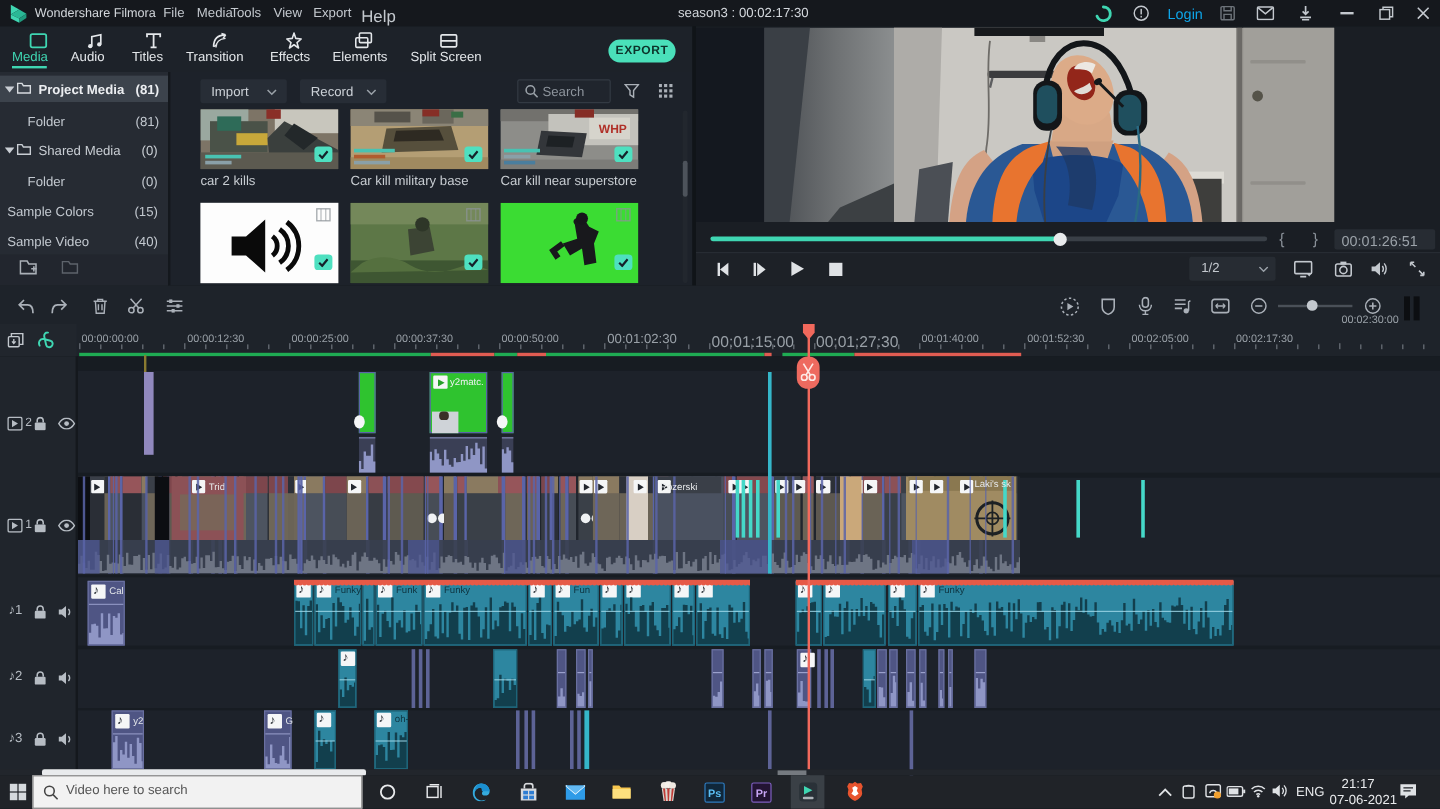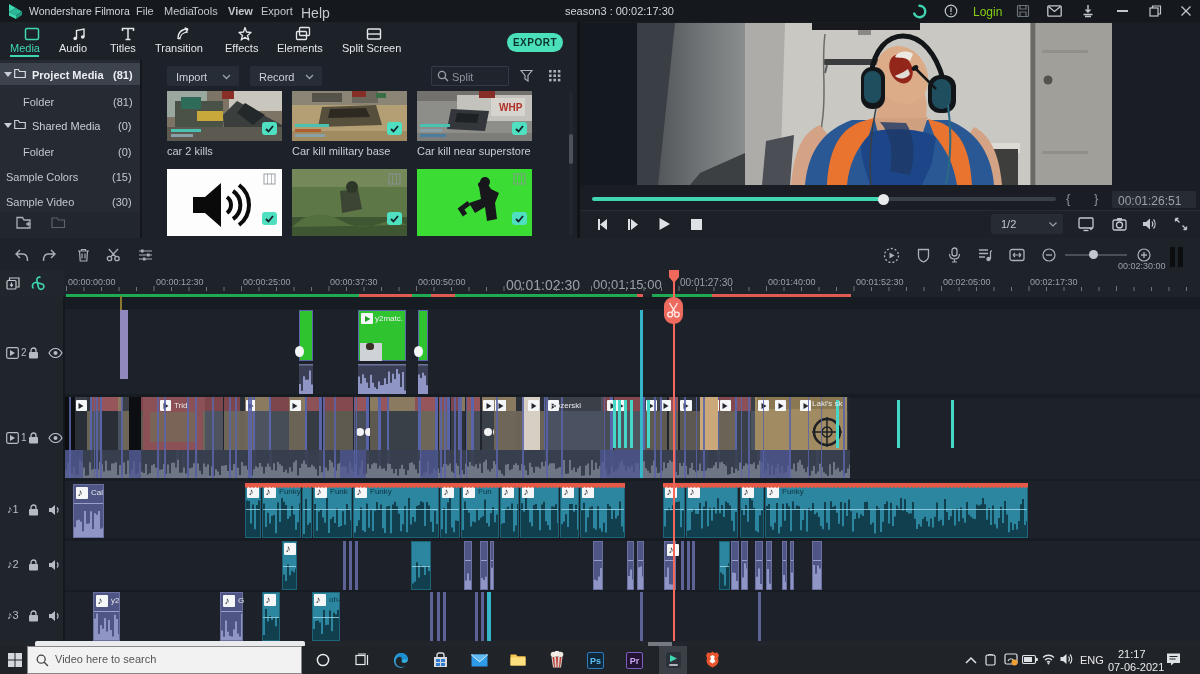--- a/index.html
+++ b/index.html
@@ -10,33 +10,33 @@
 <svg class="abs" style="left:7px;top:3px" width="17" height="17" viewBox="0 0 17 17">
       <path d="M2 1 L9 5 L2 9 Z" fill="#3fd6b2"></path>
       <path d="M2 9 L9 5 L15 8.5 L9 12.5 Z" fill="#2ab896"></path>
       <path d="M2 9 L9 12.5 L9 16 L2 12.5 Z" fill="#3fd6b2"></path>
       <path d="M9 12.5 L15 8.5 L15 12 L9 16 Z" fill="#1f9a7e"></path>
     </svg>
 <div class="abs" style="left:29px;top:5px;font-size:10.5px;color:#d3d7dc;white-space:nowrap;">Wondershare Filmora</div>
 <div class="abs" style="left:136px;top:5px;font-size:11px;color:#c3c8ce;white-space:nowrap;">File</div>
 <div class="abs" style="left:164px;top:5px;font-size:11px;color:#c3c8ce;white-space:nowrap;">Media</div>
 <div class="abs" style="left:192px;top:5px;font-size:11px;color:#c3c8ce;white-space:nowrap;">Tools</div>
-<div class="abs" style="left:228px;top:5px;font-size:11px;color:#c3c8ce;white-space:nowrap;font-weight:bold;">View</div>
+<div class="abs" style="left:228px;top:5px;font-size:11px;color:#c3c8ce;white-space:nowrap;">View</div>
 <div class="abs" style="left:261px;top:5px;font-size:11px;color:#c3c8ce;white-space:nowrap;">Export</div>
 <div class="abs" style="left:301px;top:5px;font-size:14px;color:#c3c8ce;white-space:nowrap;">Help</div>
 <div class="abs" style="left:565px;top:5px;font-size:11px;color:#d3d7dc;white-space:nowrap;">season3&nbsp;:&nbsp;00:02:17:30</div>
 <svg class="abs" style="left:912px;top:4px" width="15" height="15" viewBox="0 0 15 15">
       <path d="M7.5 1.8 A5.7 5.7 0 1 1 2.2 9.5" fill="none" stroke="#3fd6b2" stroke-width="2.4" stroke-linecap="round"></path>
     </svg>
 <svg class="abs" style="left:944px;top:4px" width="14" height="14" viewBox="0 0 14 14">
       <circle cx="7" cy="7" r="5.8" fill="none" stroke="#c3c8ce" stroke-width="1.2"></circle>
       <rect x="6.4" y="3.4" width="1.2" height="4.6" fill="#c3c8ce"></rect>
       <rect x="6.4" y="9.2" width="1.2" height="1.4" fill="#c3c8ce"></rect>
     </svg>
-<div class="abs" style="left:973px;top:5px;font-size:12px;color:#84cc16;white-space:nowrap;">Login</div>
+<div class="abs" style="left:973px;top:5px;font-size:12px;color:#0ea5e9;white-space:nowrap;">Login</div>
 <svg class="abs" style="left:1016px;top:4px" width="14" height="14" viewBox="0 0 14 14">
       <rect x="1.5" y="1.5" width="11" height="11" rx="1" fill="none" stroke="#6d737a" stroke-width="1.2"></rect>
       <path d="M4 1.5 V5 H10 V1.5 M4 12.5 V8 H10 V12.5" fill="none" stroke="#6d737a" stroke-width="1.2"></path>
     </svg>
 <svg class="abs" style="left:1047px;top:5px" width="15" height="12" viewBox="0 0 15 12">
       <rect x="0.8" y="0.8" width="13.4" height="10.4" rx="1" fill="none" stroke="#c3c8ce" stroke-width="1.3"></rect>
       <path d="M1.5 1.5 L7.5 6.5 L13.5 1.5" fill="none" stroke="#c3c8ce" stroke-width="1.3"></path>
     </svg>
 <svg class="abs" style="left:1081px;top:4px" width="14" height="14" viewBox="0 0 14 14">
       <path d="M7 1 V8 M4.5 5.5 L7 8 L9.5 5.5" fill="none" stroke="#c3c8ce" stroke-width="1.4"></path>
@@ -104,21 +104,21 @@
 <svg class="abs" style="left:14px;top:119px" width="12" height="11" viewBox="0 0 12 11">
       <path d="M0.7 2.5 V9.5 H11.3 V3.5 H5.5 L4.3 1.5 H0.7 Z" fill="none" stroke="#c9ced4" stroke-width="1.2"></path>
     </svg>
 <div class="abs" style="left:32px;top:120px;font-size:11px;color:#c9ced4;white-space:nowrap;">Shared Media</div>
 <div class="abs" style="left:118px;top:120px;font-size:11px;color:#c9ced4;white-space:nowrap;">(0)</div>
 <div class="abs" style="left:23px;top:146px;font-size:11px;color:#c2c8cf;white-space:nowrap;">Folder</div>
 <div class="abs" style="left:118px;top:146px;font-size:11px;color:#c2c8cf;white-space:nowrap;">(0)</div>
 <div class="abs" style="left:6px;top:171px;font-size:11px;color:#c2c8cf;white-space:nowrap;">Sample Colors</div>
 <div class="abs" style="left:112px;top:171px;font-size:11px;color:#c2c8cf;white-space:nowrap;">(15)</div>
 <div class="abs" style="left:6px;top:196px;font-size:11px;color:#c2c8cf;white-space:nowrap;">Sample Video</div>
-<div class="abs" style="left:112px;top:196px;font-size:11px;color:#c2c8cf;white-space:nowrap;">(30)</div>
+<div class="abs" style="left:112px;top:196px;font-size:11px;color:#c2c8cf;white-space:nowrap;">(40)</div>
 <div class="abs" style="left:0px;top:212px;width:140px;height:26px;background:#22262e;"></div>
 <svg class="abs" style="left:16px;top:215px" width="17" height="15" viewBox="0 0 17 15">
       <path d="M1 3.5 V13 H14 V5 H8 L6.6 2.5 H1 Z" fill="none" stroke="#aab0b7" stroke-width="1.3"></path>
       <path d="M10 9 H14.5 M12.2 6.8 V11.2" stroke="#aab0b7" stroke-width="1.3"></path>
     </svg>
 <svg class="abs" style="left:51px;top:216px" width="15" height="13" viewBox="0 0 15 13">
       <path d="M1 2.5 V11.5 H13.5 V4 H7.5 L6.2 2 H1 Z" fill="none" stroke="#5d636b" stroke-width="1.2"></path>
     </svg>
 <svg class="abs" style="left:143px;top:145px" width="7" height="9" viewBox="0 0 7 9">
       <path d="M6 0.5 L1 4.5 L6 8.5 Z" fill="#9aa1a8"></path>
@@ -134,21 +134,21 @@
 <div class="abs" style="left:250px;top:66px;width:72px;height:20px;background:#272d36;border-radius:2px"></div>
 <div class="abs" style="left:259px;top:71px;font-size:11px;color:#ccd1d7;white-space:nowrap;">Record</div>
 <svg class="abs" style="left:305px;top:74px" width="9" height="6" viewBox="0 0 9 6">
       <path d="M1 1 L4.5 4.5 L8 1" fill="none" stroke="#9aa1a8" stroke-width="1.3"></path>
     </svg>
 <div class="abs" style="left:431px;top:66px;width:78px;height:20px;background:#20252d;border:1px solid #333a43;border-radius:2px"></div>
 <svg class="abs" style="left:437px;top:70px" width="12" height="12" viewBox="0 0 12 12">
       <circle cx="5" cy="5" r="3.6" fill="none" stroke="#9aa1a8" stroke-width="1.3"></circle>
       <path d="M7.8 7.8 L11 11" stroke="#9aa1a8" stroke-width="1.3"></path>
     </svg>
-<div class="abs" style="left:452px;top:71px;font-size:11px;color:#8d949c;white-space:nowrap;">Split</div>
+<div class="abs" style="left:452px;top:71px;font-size:11px;color:#8d949c;white-space:nowrap;">Search</div>
 <svg class="abs" style="left:520px;top:69px" width="13" height="13" viewBox="0 0 13 13">
       <path d="M1 1.5 H12 L8 6.5 V12 L5 10 V6.5 Z" fill="none" stroke="#aab0b7" stroke-width="1.2"></path>
     </svg>
 <svg class="abs" style="left:549px;top:70px" width="12" height="12" viewBox="0 0 12 12">
       <rect x="0.0" y="0.0" width="2.6" height="2.6" fill="#aab0b7"></rect>
       <rect x="4.4" y="0.0" width="2.6" height="2.6" fill="#aab0b7"></rect>
       <rect x="8.8" y="0.0" width="2.6" height="2.6" fill="#aab0b7"></rect>
       <rect x="0.0" y="4.4" width="2.6" height="2.6" fill="#aab0b7"></rect>
       <rect x="4.4" y="4.4" width="2.6" height="2.6" fill="#aab0b7"></rect>
       <rect x="8.8" y="4.4" width="2.6" height="2.6" fill="#aab0b7"></rect>
@@ -417,23 +417,23 @@
       <path d="M5.5 5.5 V9 M4 7.5 L5.5 9.3 L7 7.5" stroke="#c3c8ce" stroke-width="1.1" fill="none"></path>
     </svg>
 <svg class="abs" style="left:31px;top:276px" width="14" height="15" viewBox="0 0 14 15">
       <path d="M2 12 C0.5 9 2.5 6 5.5 6.5 L11 8 C13 8.5 13.5 11 12 12.5 C10.5 14 8 13.5 7.5 11.5 L6 5 C5.3 2.5 7 0.8 9 1.2" fill="none" stroke="#3fd6b2" stroke-width="1.6" stroke-linecap="round"></path>
     </svg>
 <div class="abs" style="left:68px;top:277px;font-size:9px;color:#99a0a7;white-space:nowrap">00:00:00:00</div>
 <div class="abs" style="left:156px;top:277px;font-size:9px;color:#99a0a7;white-space:nowrap">00:00:12:30</div>
 <div class="abs" style="left:243px;top:277px;font-size:9px;color:#99a0a7;white-space:nowrap">00:00:25:00</div>
 <div class="abs" style="left:330px;top:277px;font-size:9px;color:#99a0a7;white-space:nowrap">00:00:37:30</div>
 <div class="abs" style="left:418px;top:277px;font-size:9px;color:#99a0a7;white-space:nowrap">00:00:50:00</div>
-<div class="abs" style="left:506px;top:277px;font-size:14px;color:#99a0a7;white-space:nowrap">00:01:02:30</div>
+<div class="abs" style="left:506px;top:277px;font-size:11px;color:#99a0a7;white-space:nowrap">00:01:02:30</div>
 <div class="abs" style="left:593px;top:277px;font-size:13px;color:#99a0a7;white-space:nowrap">00:01:15:00</div>
-<div class="abs" style="left:680px;top:277px;font-size:10px;color:#99a0a7;white-space:nowrap">00:01:27:30</div>
+<div class="abs" style="left:680px;top:277px;font-size:13px;color:#99a0a7;white-space:nowrap">00:01:27:30</div>
 <div class="abs" style="left:768px;top:277px;font-size:9px;color:#99a0a7;white-space:nowrap">00:01:40:00</div>
 <div class="abs" style="left:856px;top:277px;font-size:9px;color:#99a0a7;white-space:nowrap">00:01:52:30</div>
 <div class="abs" style="left:943px;top:277px;font-size:9px;color:#99a0a7;white-space:nowrap">00:02:05:00</div>
 <div class="abs" style="left:1030px;top:277px;font-size:9px;color:#99a0a7;white-space:nowrap">00:02:17:30</div>
 <div class="abs" style="left:1118px;top:261px;font-size:9px;color:#99a0a7;white-space:nowrap">00:02:30:00</div>
 <svg class="abs" style="left:0px;top:270px" width="1200" height="27" viewBox="0 0 1200 27">
       <rect x="66.0" y="16" width="1" height="5" fill="#6e747c"></rect>
       <rect x="83.5" y="17" width="1" height="4" fill="#6e747c"></rect>
       <rect x="101.0" y="17" width="1" height="4" fill="#6e747c"></rect>
       <rect x="118.5" y="17" width="1" height="4" fill="#6e747c"></rect>

